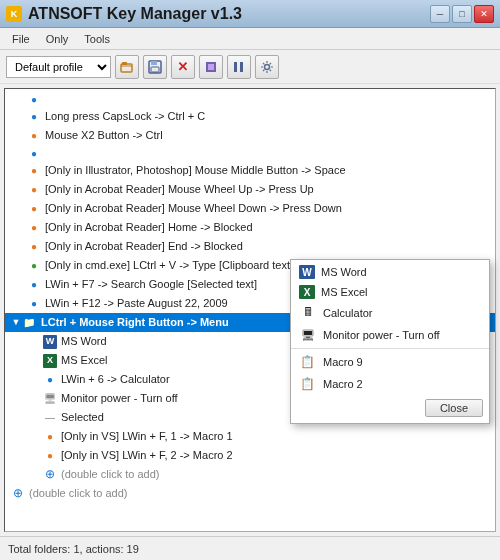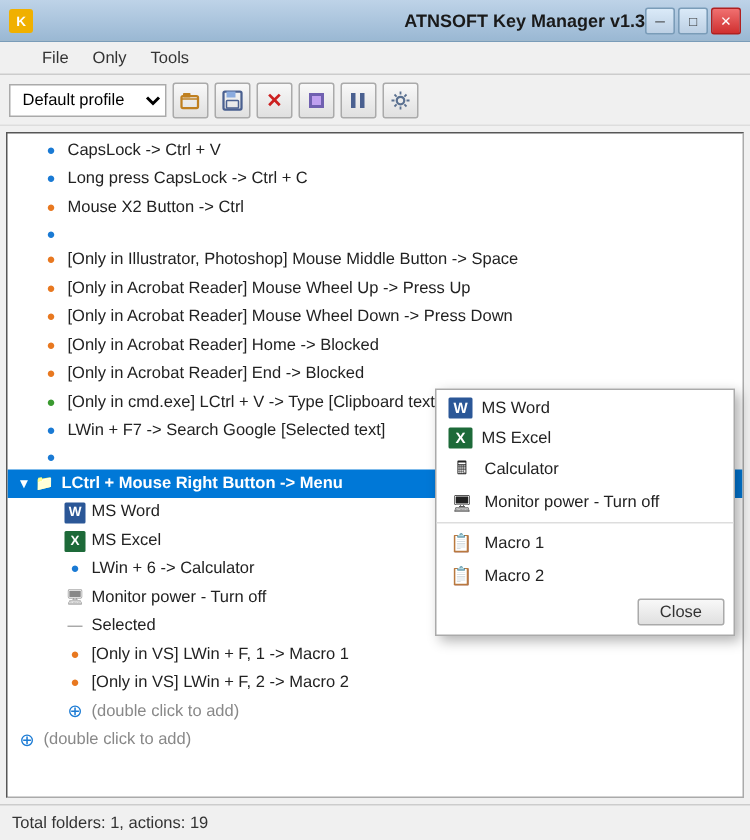--- a/index.html
+++ b/index.html
@@ -29,24 +29,23 @@
       border-radius: 2px;
       display: flex;
       align-items: center;
       justify-content: center;
       font-size: 9px;
       color: white;
       font-weight: bold;
     }
     .title-bar-text {
       flex: 1;
-      font-size: 12px;
+      font-size: 16px;
       font-weight: 600;
       color: #1a1a1a;
-      text-align: right;
     }
     .title-bar-buttons {
       display: flex;
       gap: 2px;
     }
     .title-btn {
       width: 20px;
       height: 18px;
       border: 1px solid #7a9cb8;
       background: linear-gradient(to bottom, #daeaf8, #bdd0e4);
@@ -63,21 +62,21 @@
       color: white;
       border-color: #b02020;
     }
 
     
     .menu-bar {
       background: #f0f0f0;
       height: 22px;
       display: flex;
       align-items: center;
-      padding: 0 20px;
+      padding: 0 4px;
       border-bottom: 1px solid #ccc;
     }
     .menu-item {
       padding: 2px 8px;
       cursor: pointer;
       font-size: 11px;
       color: #333;
       border-radius: 2px;
     }
 
@@ -298,21 +297,20 @@
       </svg>
   </div>
 </div>
 
 <div class="main-content">
 
   <div class="tree-panel">
 
     <div class="tree-item tree-indent-1">
       <span class="item-icon icon-blue">●</span>
-      <span>CapsLock -&gt; Ctrl + V</span>
     </div>
     <div class="tree-item tree-indent-1">
       <span class="item-icon icon-blue">●</span>
       <span>Long press CapsLock -&gt; Ctrl + C</span>
     </div>
     <div class="tree-item tree-indent-1">
       <span class="item-icon icon-orange">●</span>
       <span>Mouse X2 Button -&gt; Ctrl</span>
     </div>
     <div class="tree-item tree-indent-1">
@@ -341,20 +339,21 @@
     <div class="tree-item tree-indent-1">
       <span class="item-icon icon-green">●</span>
       <span>[Only in cmd.exe] LCtrl + V -&gt; Type [Clipboard text]</span>
     </div>
     <div class="tree-item tree-indent-1">
       <span class="item-icon icon-blue">●</span>
       <span>LWin + F7 -&gt; Search Google [Selected text]</span>
     </div>
     <div class="tree-item tree-indent-1">
       <span class="item-icon icon-blue">●</span>
+      <span>LWin + F12 -&gt; Paste August 22,  2009</span>
     </div>
 
     <div class="tree-item tree-indent-0 selected" style="background:#0078d7; color:white; font-weight:600;">
       <span class="expand-icon" style="color:white;">▼</span>
       <span class="item-icon">📁</span>
       <span>LCtrl + Mouse Right Button -&gt; Menu</span>
     </div>
 
     <div class="tree-item tree-indent-2">
       <span class="item-icon" style="background:#2b5797; color:white; font-size:9px; font-weight:bold; width:14px; height:14px; display:inline-flex; align-items:center; justify-content:center; border-radius:1px; margin-right:4px;">W</span>
@@ -408,21 +407,21 @@
       <span class="ctx-icon" style="font-size:12px;">🖩</span>
       <span>Calculator</span>
     </div>
     <div class="ctx-item">
       <span class="ctx-icon" style="font-size:11px;">🖥</span>
       <span>Monitor power - Turn off</span>
     </div>
     <div class="ctx-separator"></div>
     <div class="ctx-item">
       <span class="ctx-icon" style="color:#e07020; font-size:12px;">📋</span>
-      <span>Macro 1</span>
+      <span>Macro 9</span>
     </div>
     <div class="ctx-item">
       <span class="ctx-icon" style="color:#e07020; font-size:12px;">📋</span>
       <span>Macro 2</span>
     </div>
     <div class="ctx-close-btn">
       <button class="ctx-close">Close</button>
     </div>
   </div>
 

